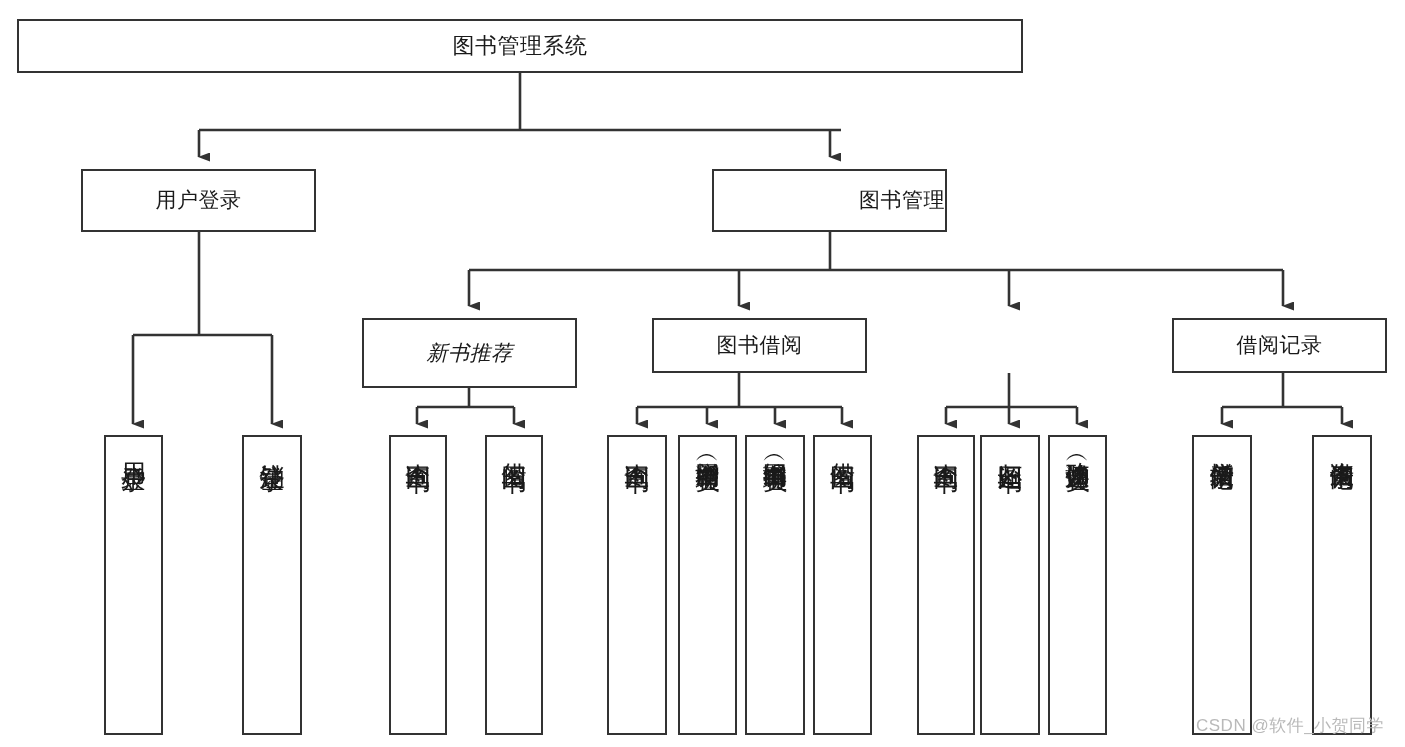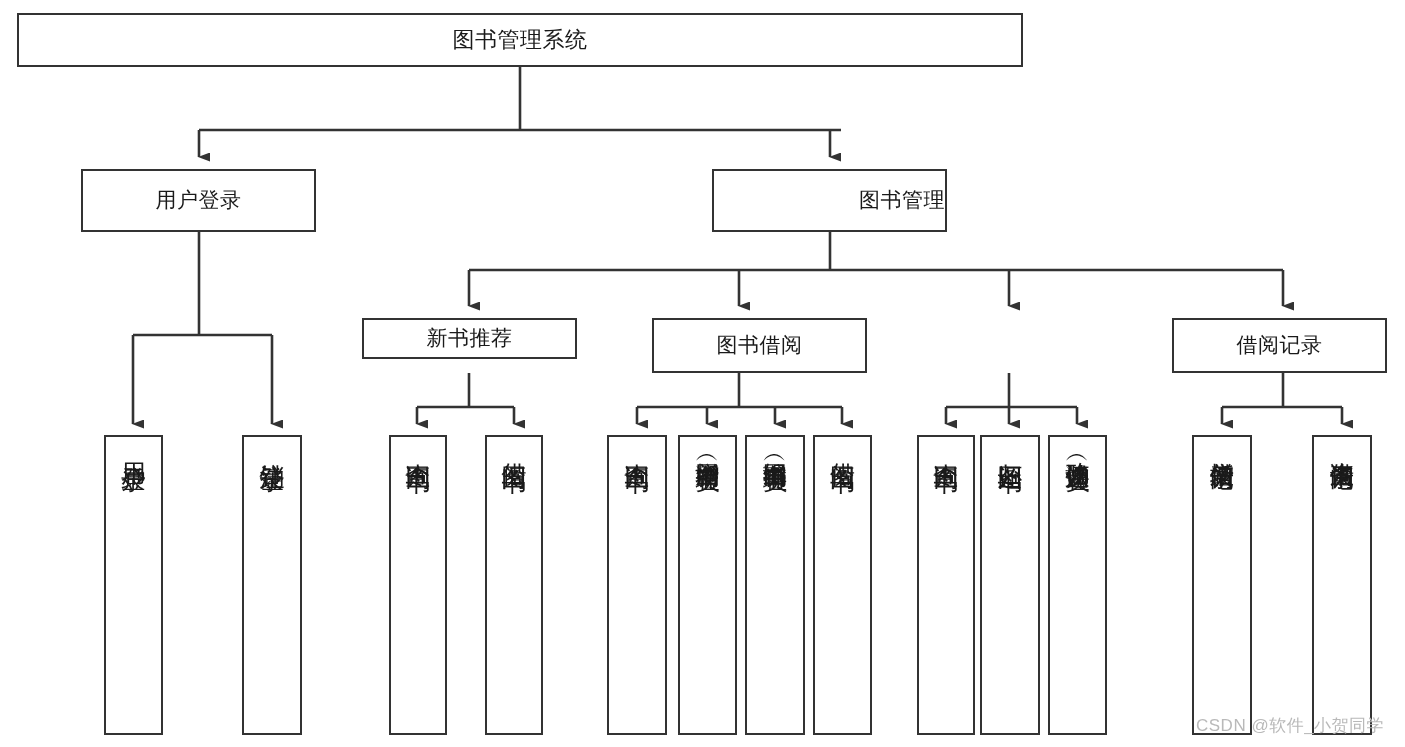--- a/index.html
+++ b/index.html
@@ -117,32 +117,32 @@
       <path d="M1009,407 L1009,424" marker-end="url(#arrow)"></path>
       <path d="M1077,407 L1077,424" marker-end="url(#arrow)"></path>
 
       <path d="M1283,373 L1283,407"></path>
       <path d="M1222,407 L1342,407"></path>
       <path d="M1222,407 L1222,424" marker-end="url(#arrow)"></path>
       <path d="M1342,407 L1342,424" marker-end="url(#arrow)"></path>
     </g>
   </svg>
 
-  <div class="node horiz root" style="left:17px; top:13px; width:1006px; height:54px;">
+  <div class="node horiz root" style="left:17px; top:19px; width:1006px; height:54px;">
     <span class="label">图书管理系统</span>
   </div>
 
   <div class="node horiz" style="left:81px; top:169px; width:235px; height:63px;">
     <span class="label">用户登录</span>
   </div>
   <div class="node horiz" style="left:712px; top:169px; width:235px; height:63px;justify-content:flex-end;">
     <span class="label">图书管理</span>
   </div>
 
-  <div class="node horiz" style="left:362px; top:318px; width:215px; height:41px;">
+  <div class="node horiz" style="left:362px; top:318px; width:215px; height:70px;font-style:italic;">
     <span class="label">新书推荐</span>
   </div>
   <div class="node horiz" style="left:652px; top:318px; width:215px; height:55px;">
     <span class="label">图书借阅</span>
   </div>
   <div class="node horiz" style="left:1172px; top:318px; width:215px; height:55px;">
     <span class="label">借阅记录</span>
   </div>
 
   <div class="node vert" style="left:104px; top:435px; width:59px; height:300px;">

